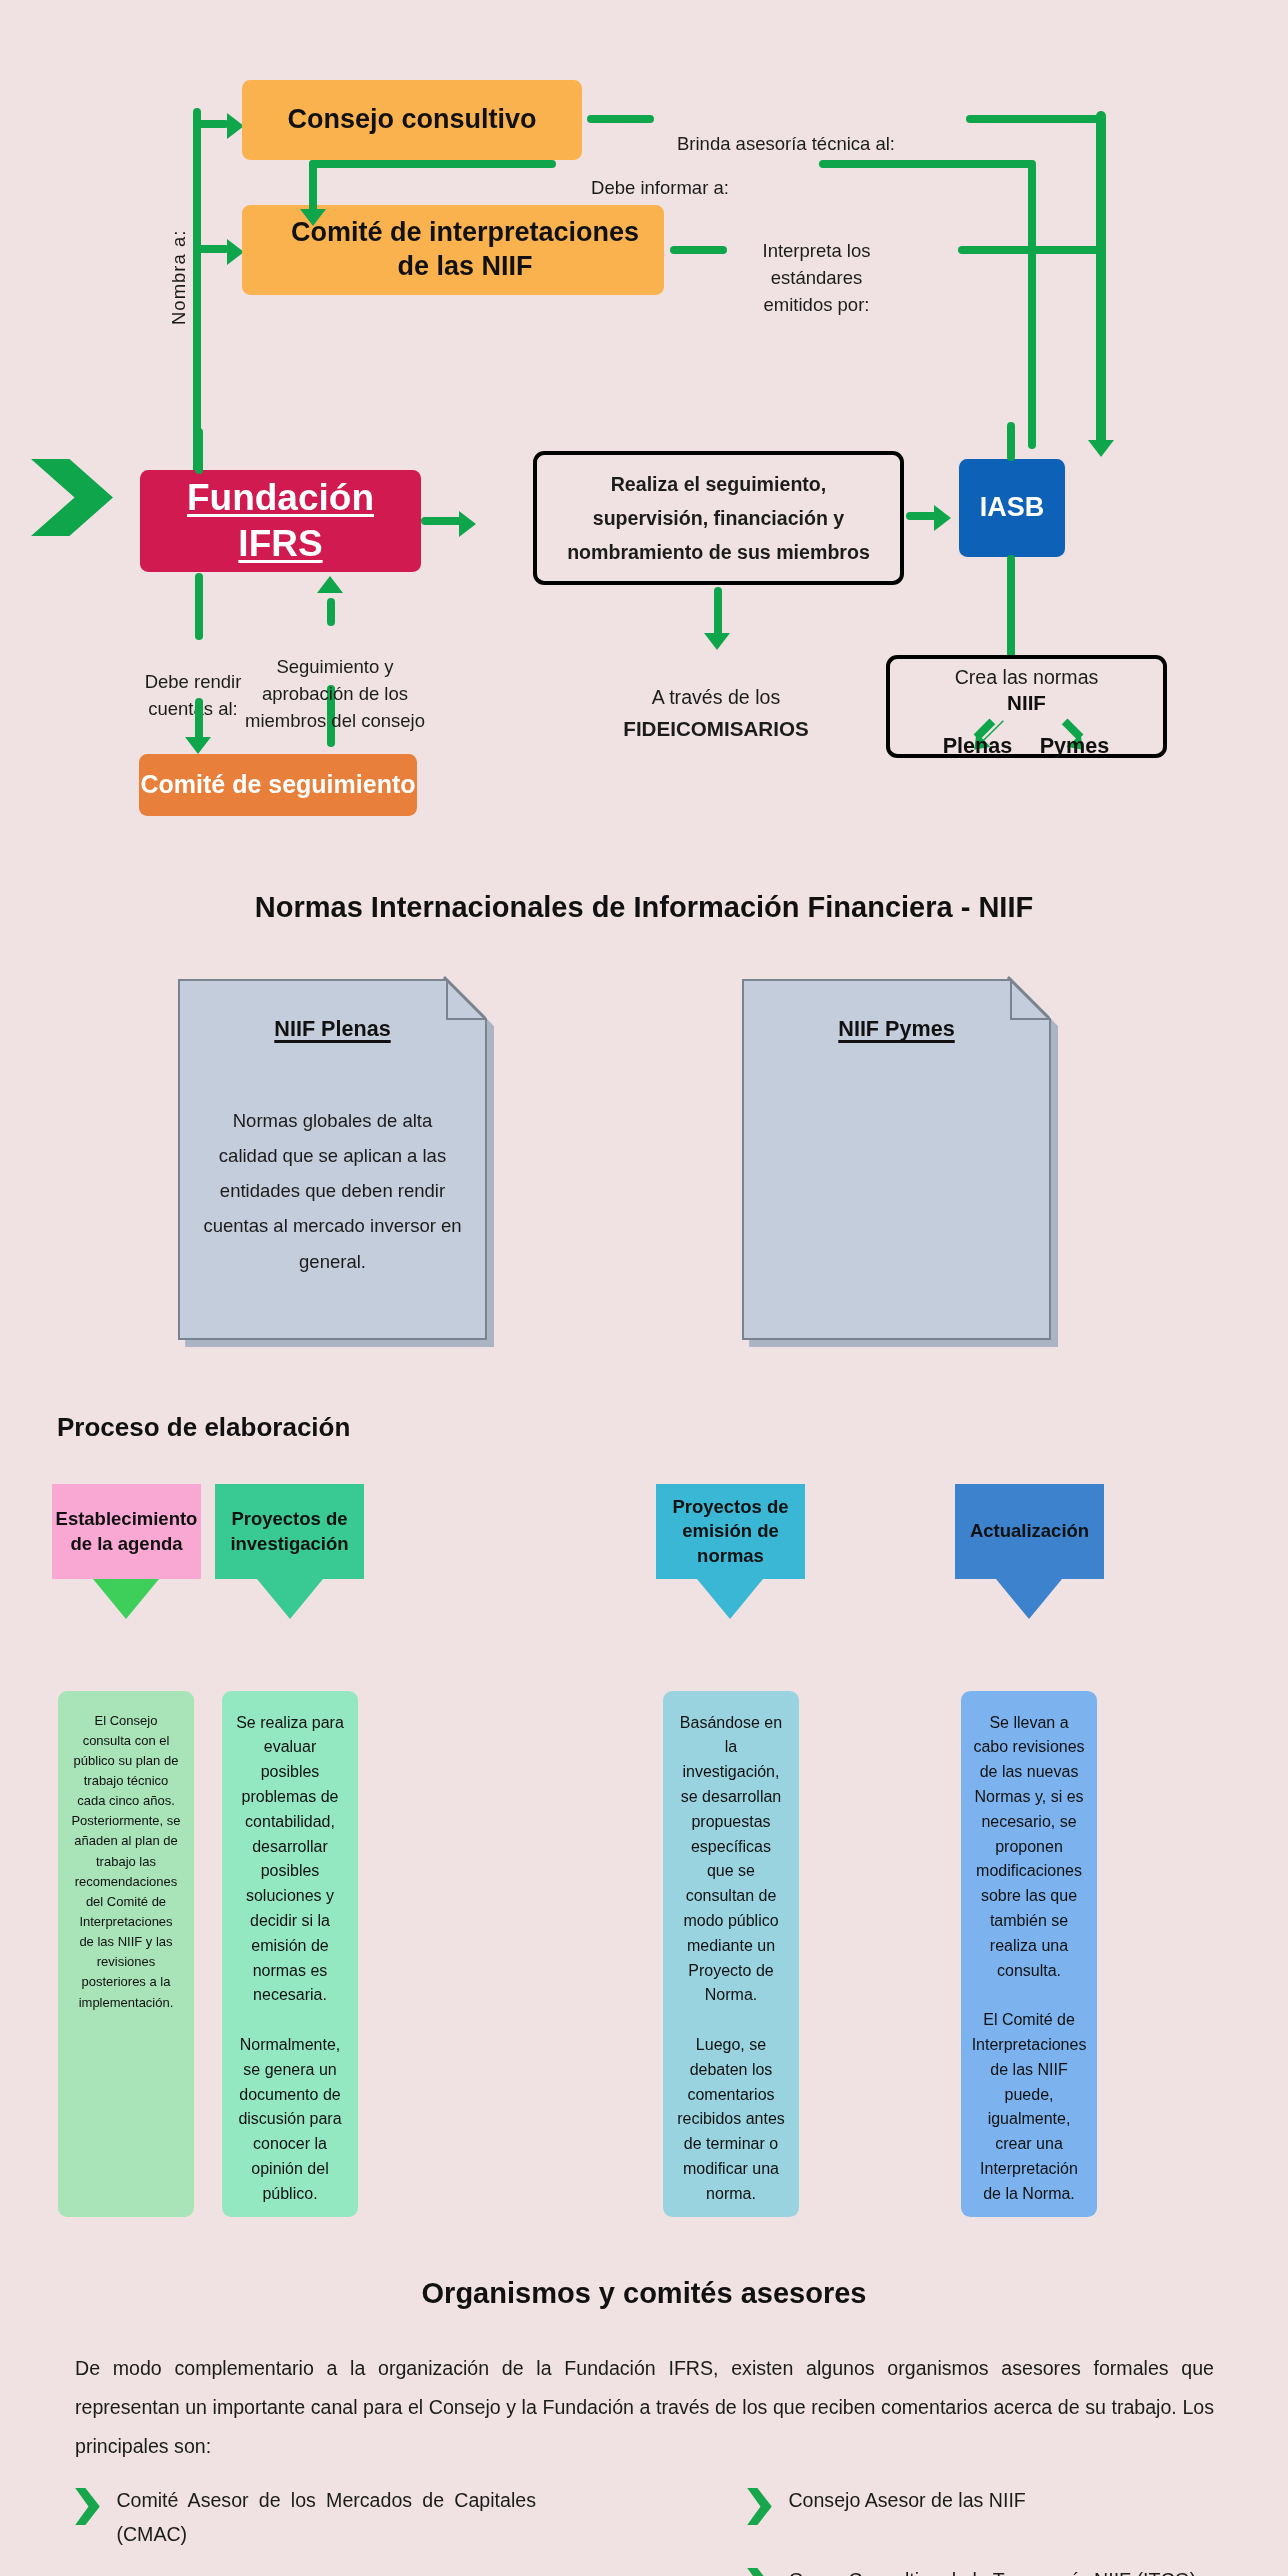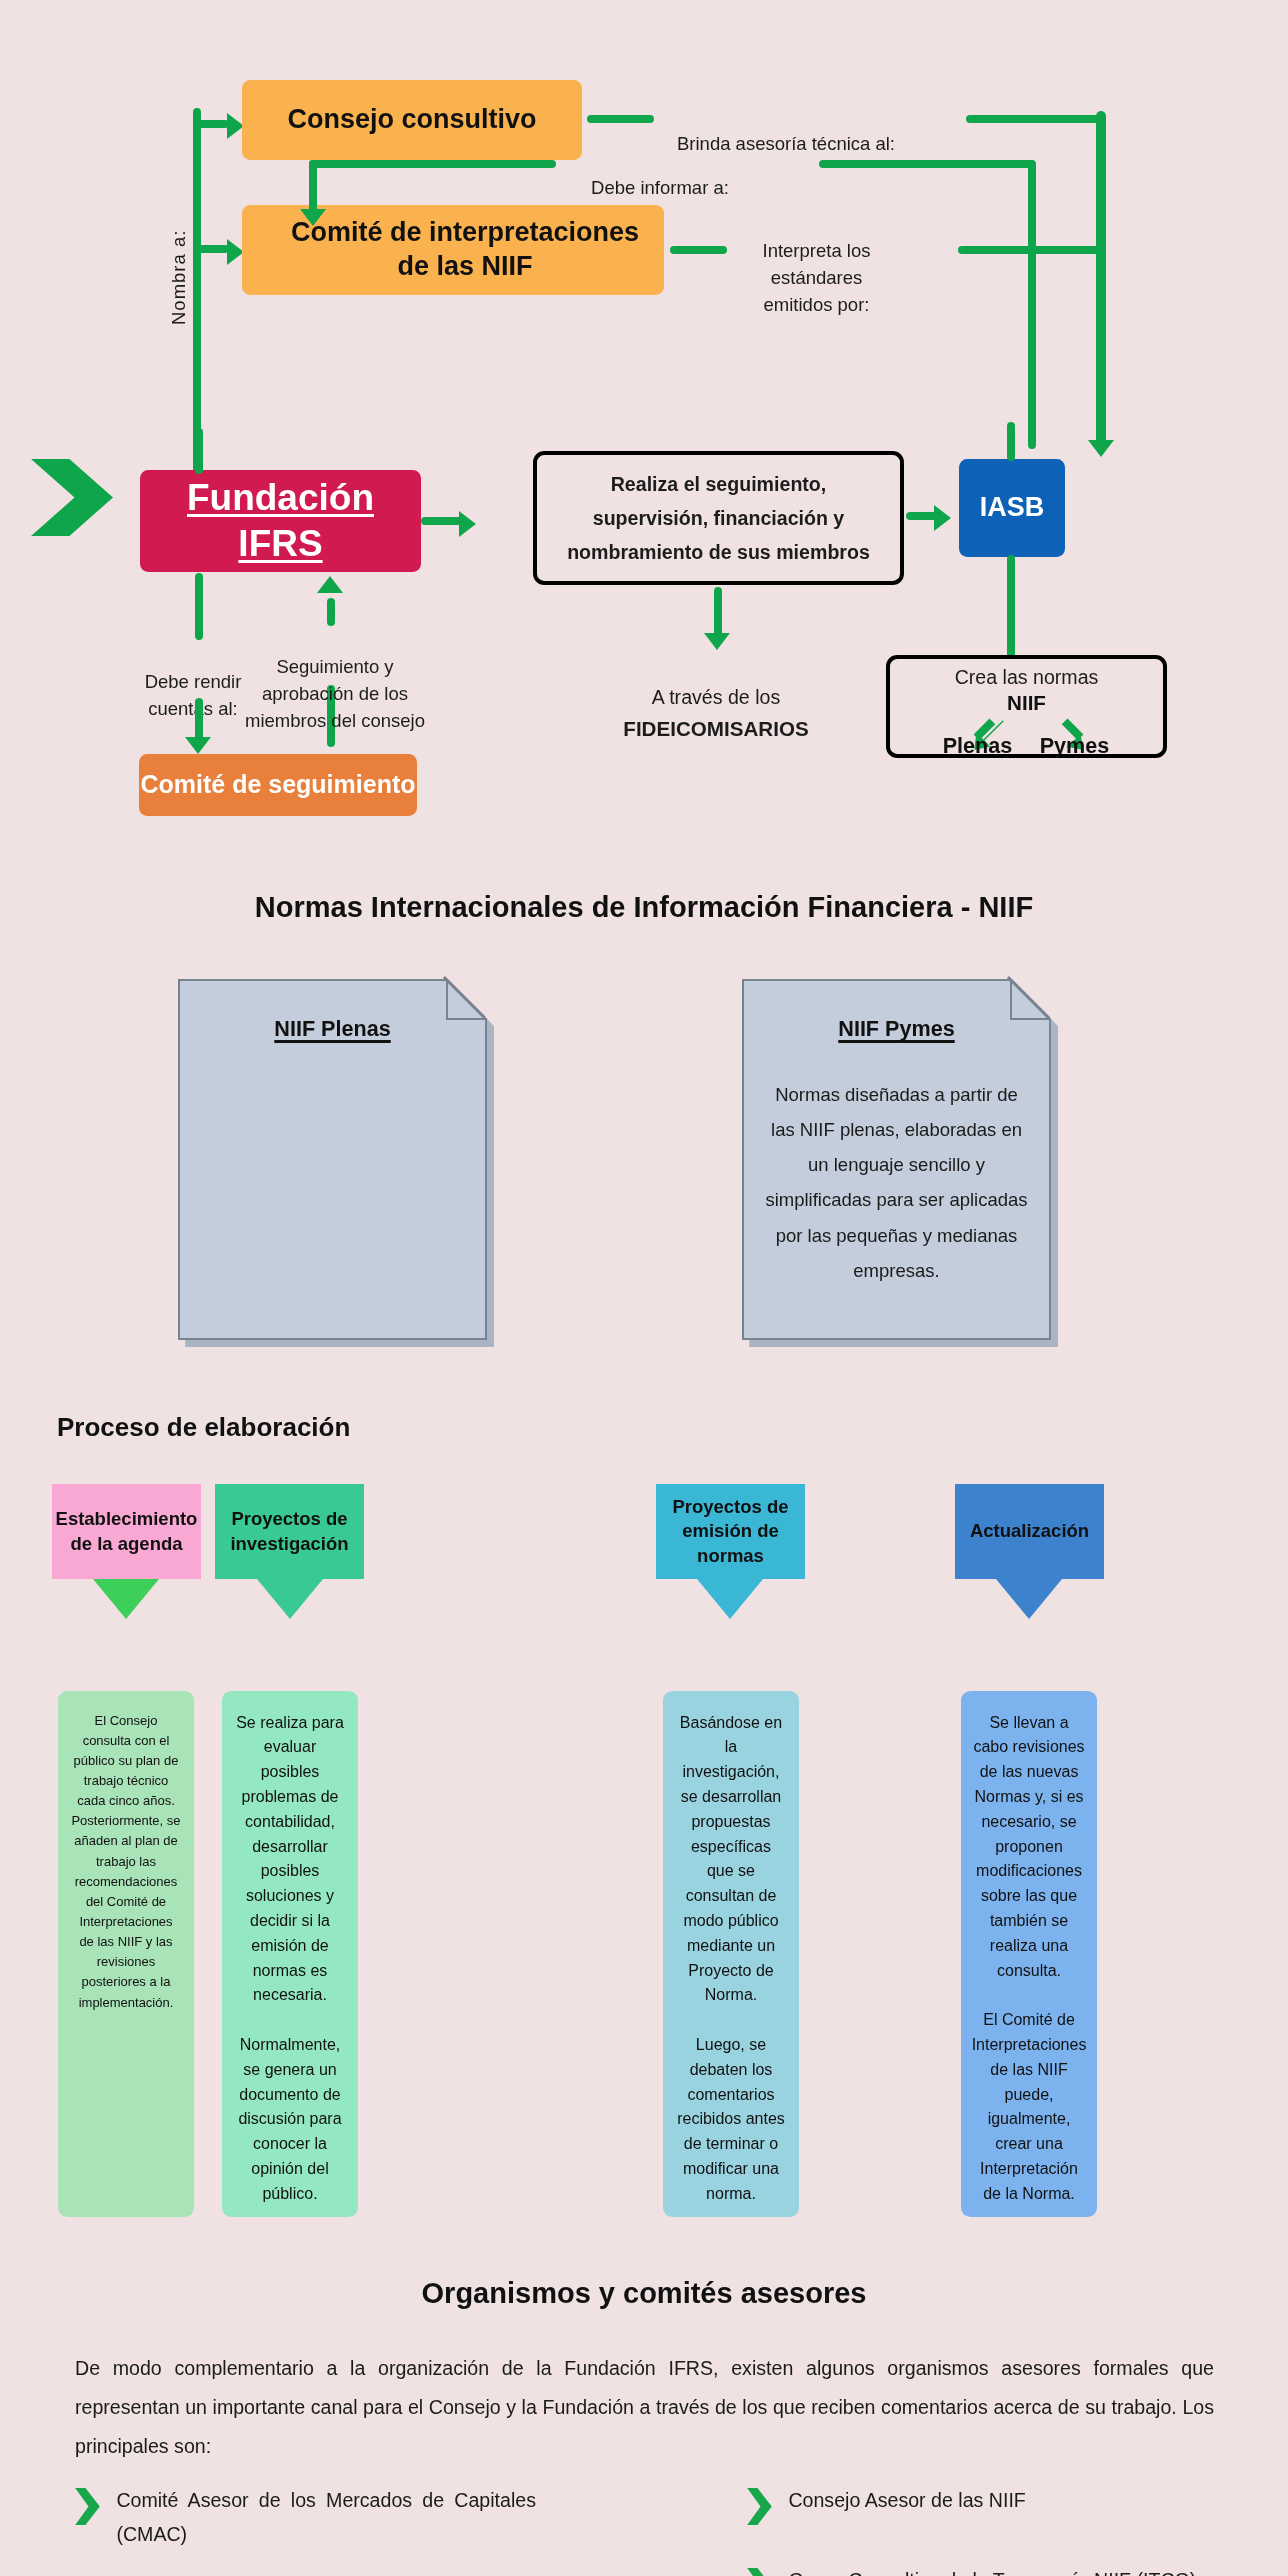--- a/index.html
+++ b/index.html
@@ -199,28 +199,28 @@
   </div>
 
   <div>
     <div class="sec-title" style="left:0;top:891px;width:1288px;text-align:center;font-size:29px;">Normas Internacionales de Información Financiera - NIIF</div>
 
     <div class="doc-wrap" style="left:178px;top:979px;width:309px;height:361px;">
       <div class="doc-shadow"></div>
       <div class="doc-body"></div>
       <div class="doc-fold"></div>
       <div class="doc-title" style="top:37px;font-size:21.6px;">NIIF Plenas</div>
+      <div class="doc-text" style="top:124px;padding:0 25px;box-sizing:border-box;font-size:18.5px;">Normas globales de alta calidad que se aplican a las entidades que deben rendir cuentas al mercado inversor en general.</div>
     </div>
 
     <div class="doc-wrap" style="left:742px;top:979px;width:309px;height:361px;">
       <div class="doc-shadow"></div>
       <div class="doc-body"></div>
       <div class="doc-fold"></div>
       <div class="doc-title" style="top:37px;font-size:21.6px;">NIIF Pymes</div>
-      <div class="doc-text" style="top:98px;padding:0 21.6px;box-sizing:border-box;font-size:18.5px;">Normas diseñadas a partir de las NIIF plenas, elaboradas en un lenguaje sencillo y simplificadas para ser aplicadas por las pequeñas y medianas empresas.</div>
     </div>
   </div>
 
   <div>
     <div class="sec-title" style="left:57px;top:1412px;font-size:26px;">Proceso de elaboración</div>
 
     <div>
       <div class="pill-head" style="left:52px;top:1484px;width:149px;height:95px;background:#f9a8d4;font-size:18.5px;white-space:pre-line;">Establecimiento
 de la agenda</div>
       <div class="pill-notch" style="left:93px;top:1579px;border-left:33px solid transparent;border-right:33px solid transparent;border-top:40px solid #3ece5a;"></div>

